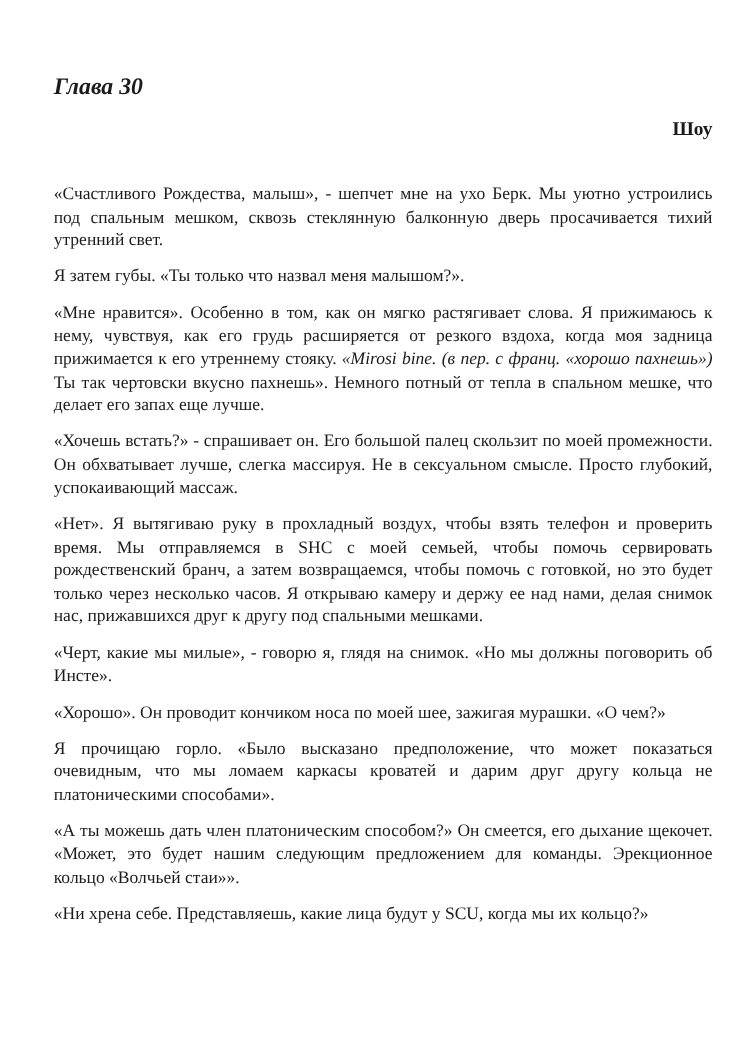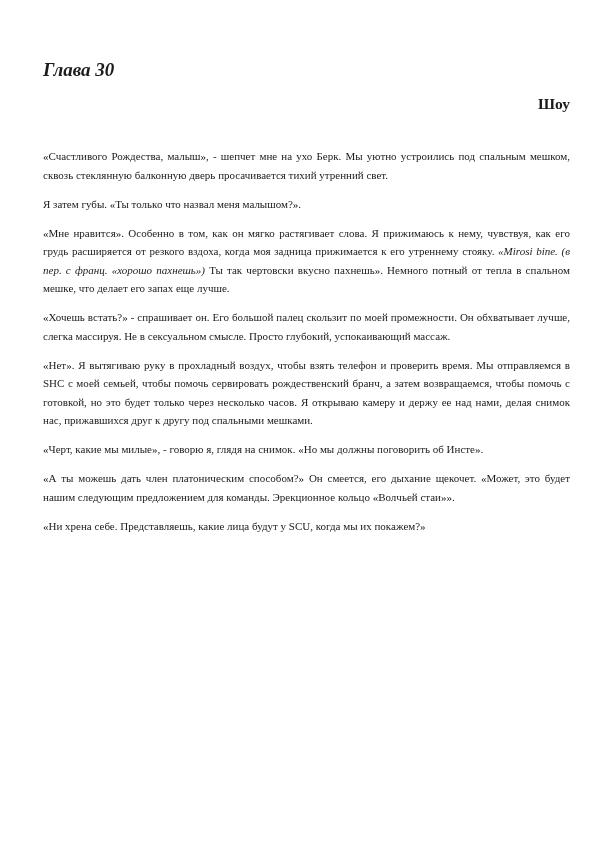--- a/index.html
+++ b/index.html
@@ -35,21 +35,21 @@
   .chapter-subtitle{
     margin:0 0 35px 0;
     font-size:15.5px;
     line-height:16px;
     font-weight:bold;
     font-style:normal;
     text-align:right;
   }
   .body-text p{
     margin:0 0 10.5px 0;
-    font-size:11px;
+    font-size:14px;
     line-height:18.5px;
     text-align:justify;
   }
   .body-text p em{
     font-style:italic;
   }
 </style>
 </head>
 <body>
 
@@ -67,20 +67,22 @@
 
 
     <p><span>«Мне нравится». Особенно в том, как он мягко растягивает слова. Я прижимаюсь к нему, чувствуя, как его грудь расширяется от резкого вздоха, когда моя задница прижимается к его утреннему стояку. </span><em>«Mirosi bine. (в пер. с франц. «хорошо пахнешь»)</em><span> Ты так чертовски вкусно пахнешь». Немного потный от тепла в спальном мешке, что делает его запах еще лучше.</span></p>
 
     <p>«Хочешь встать?» - спрашивает он. Его большой палец скользит по моей промежности. Он обхватывает лучше, слегка массируя. Не в сексуальном смысле. Просто глубокий, успокаивающий массаж.</p>
 
     <p>«Нет». Я вытягиваю руку в прохладный воздух, чтобы взять телефон и проверить время. Мы отправляемся в SHC с моей семьей, чтобы помочь сервировать рождественский бранч, а затем возвращаемся, чтобы помочь с готовкой, но это будет только через несколько часов. Я открываю камеру и держу ее над нами, делая снимок нас, прижавшихся друг к другу под спальными мешками.</p>
 
     <p>«Черт, какие мы милые», - говорю я, глядя на снимок. «Но мы должны поговорить об Инсте».</p>
 
+    <p>«Хорошо». Он проводит кончиком носа по моей шее, зажигая мурашки. «О чем?»</p>
 
+    <p>Я прочищаю горло. «Было высказано предположение, что может показаться очевидным, что мы ломаем каркасы кроватей и дарим друг другу кольца не платоническими способами».</p>
 
     <p>«А ты можешь дать член платоническим способом?» Он смеется, его дыхание щекочет. «Может, это будет нашим следующим предложением для команды. Эрекционное кольцо «Волчьей стаи»».</p>
 
-    <p>«Ни хрена себе. Представляешь, какие лица будут у SCU, когда мы их покажем?»</p>
+    <p>«Ни хрена себе. Представляешь, какие лица будут у SCU, когда мы их кольцо?»</p>
 
   </div>
 </div>
 
 </body></html>

